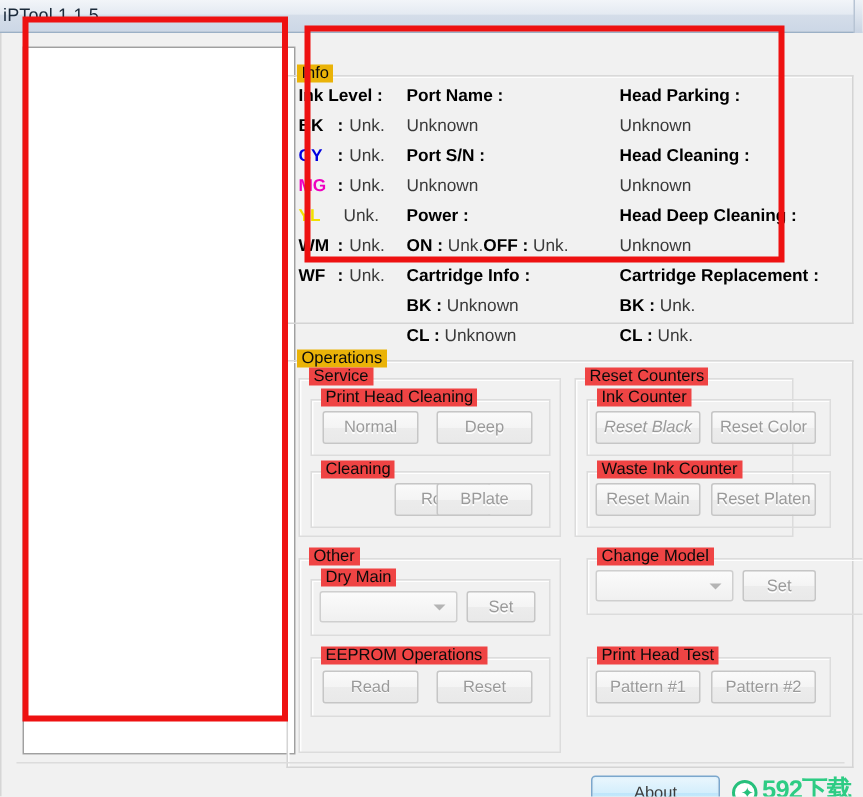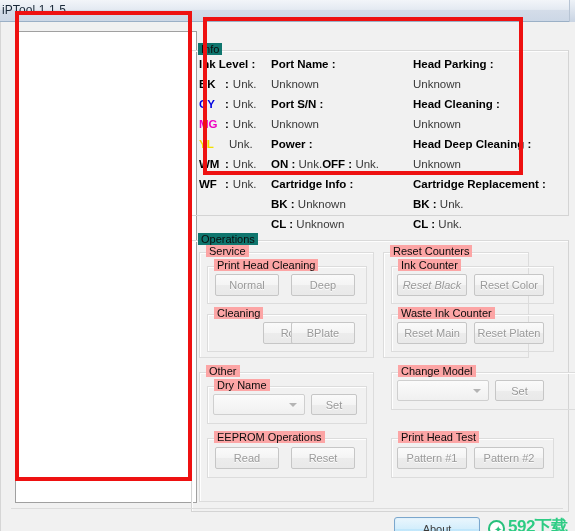--- a/index.html
+++ b/index.html
@@ -54,21 +54,21 @@
 
   
   .gb{position:absolute;box-sizing:border-box;}
   .gb>.gb-frame{
     position:absolute;left:0;right:0;bottom:0;top:6px;
     border:1px solid #d4d4d4;border-top-color:#d9d9d9;
     box-shadow:inset 1px 1px 0 #fdfdfd;
     box-sizing:border-box;
   }
   .gb>.gb-title{
-    position:absolute;left:7px;top:-1px;background:#0f766e;
+    position:absolute;left:7px;top:-1px;background:#eab308;
     padding:0 3px;font-size:11px;color:#0b0b0b;white-space:nowrap;z-index:2;
   }
 
   
   #grp-info{left:190px;top:22px;width:378px;height:172px;}
   .info-body{position:absolute;left:0;top:10px;right:0;bottom:0;}
   .col{position:absolute;top:0;}
   .c1{left:8px;width:78px;}
   .c2{left:80px;width:140px;}
   .c3{left:222px;width:160px;}
@@ -94,21 +94,21 @@
   #grp-other{left:8px;top:132px;width:175px;height:136px;}
   #grp-rightother{left:192px;top:132px;width:178px;height:136px;}
 
   .sub{position:absolute;}
   .sub>.sb-frame{
     position:absolute;left:0;right:0;bottom:0;top:6px;
     border:1px solid #dcdcdc;box-shadow:inset 1px 1px 0 #fefefe;
     box-sizing:border-box;
   }
   .sub>.sb-title{
-    position:absolute;left:7px;top:-1px;background:#fca5a5;padding:0 3px;
+    position:absolute;left:7px;top:-1px;background:#ef4444;padding:0 3px;
     font-size:11px;color:#0b0b0b;white-space:nowrap;z-index:2;
   }
 
   .btn{
     position:absolute;box-sizing:border-box;
     border:1px solid #c6c6c6;border-radius:2px;
     background:linear-gradient(to bottom,#fafafa 0%,#f4f4f4 50%,#ececec 51%,#e9e9e9 100%);
     color:#9a9a9a;font-size:11px;text-align:center;
     display:flex;align-items:center;justify-content:center;
     text-shadow:0 1px 0 #fff;
@@ -282,21 +282,21 @@
           <div class="btn" style="left:83px;top:14px;width:70px;height:22px;">Reset Platen</div>
         </div>
       </div>
 
       <div class="gb sub" id="grp-other">
         <div class="sb-frame"></div>
         <div class="sb-title">Other</div>
 
         <div class="sub" style="left:8px;top:14px;width:160px;height:44px;">
           <div class="sb-frame"></div>
-          <div class="sb-title">Dry Name</div>
+          <div class="sb-title">Dry Main</div>
           <div class="combo" style="left:6px;top:14px;width:92px;height:21px;">
             <span style="position:absolute;left:5px;top:3px;font-size:11px;color:#777;"></span>
             <span class="arrow"></span>
           </div>
           <div class="btn" style="left:104px;top:14px;width:46px;height:21px;">Set</div>
         </div>
 
         <div class="sub" style="left:8px;top:66px;width:160px;height:46px;">
           <div class="sb-frame"></div>
           <div class="sb-title">EEPROM Operations</div>

